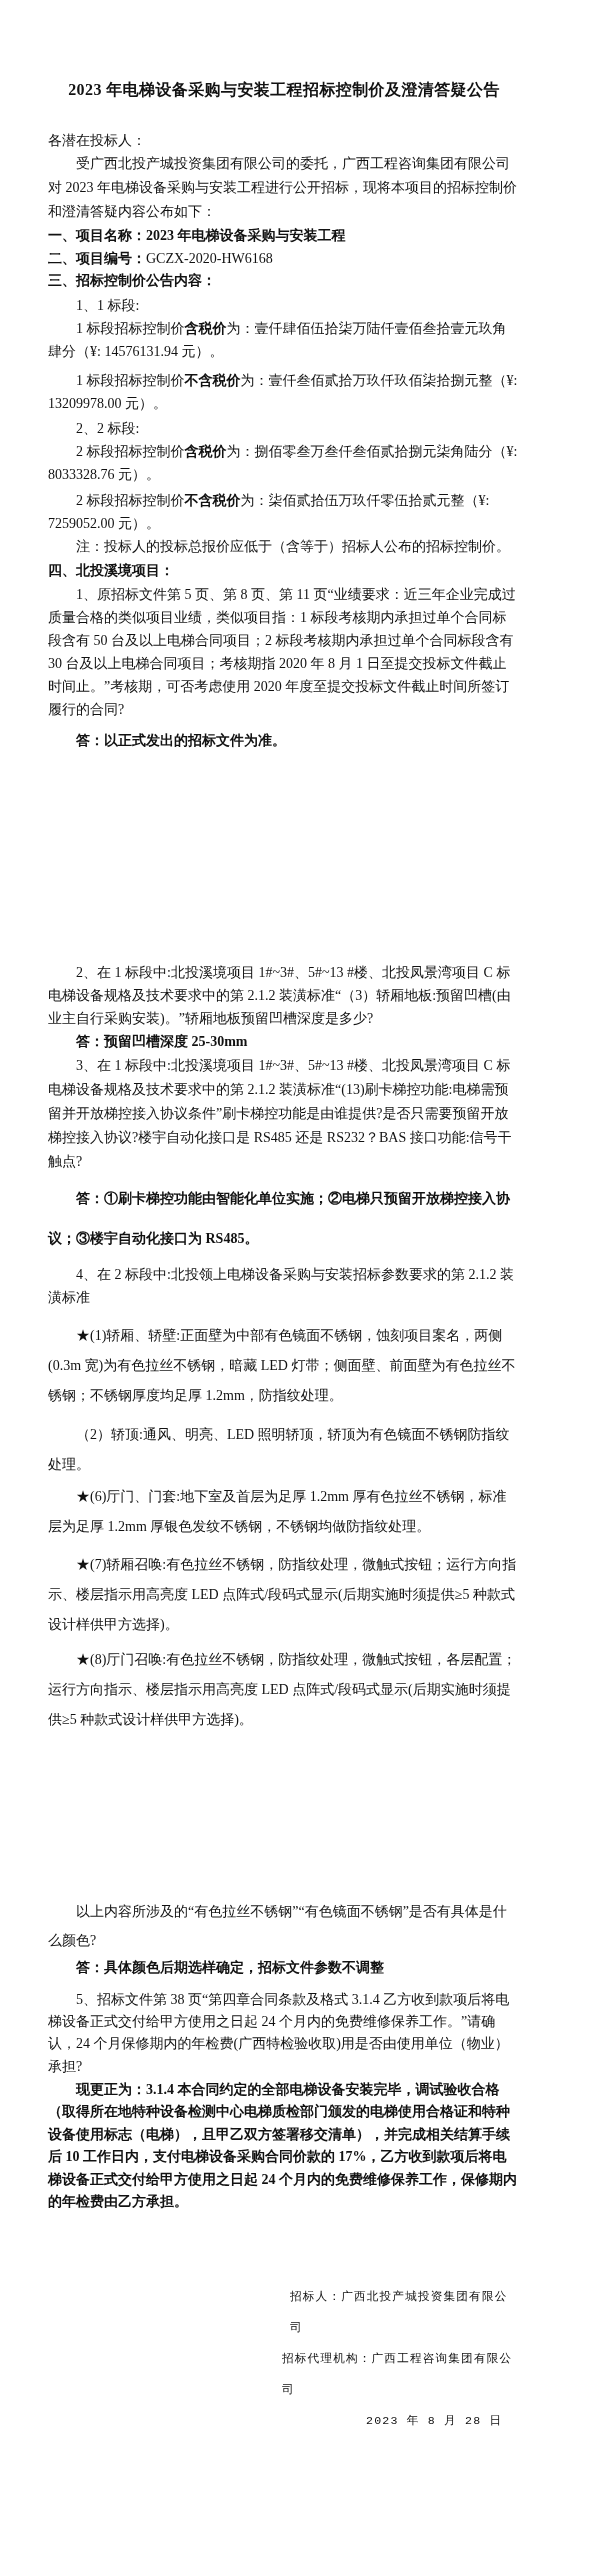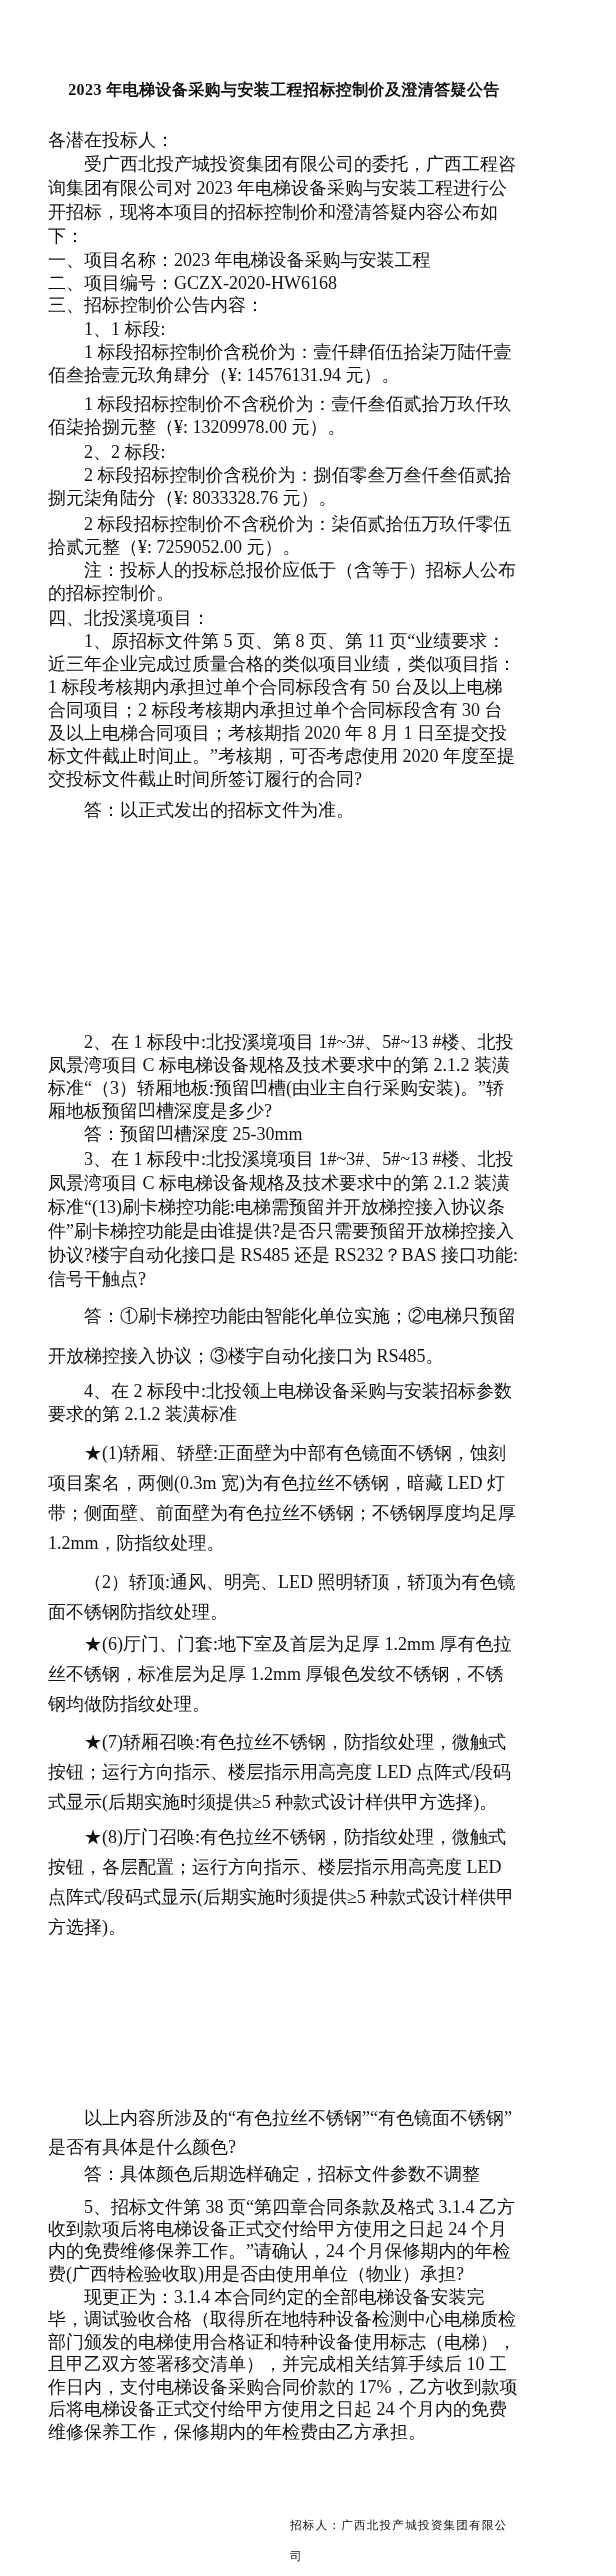--- a/index.html
+++ b/index.html
@@ -8,29 +8,29 @@
     padding:79px 48px 0 48px;
     background:#ffffff;color:#121212;
     font-family:"Liberation Serif","DejaVu Serif",serif;
     overflow:hidden;
   }
   p{margin:0;}
   .title{
     font-size:16px;font-weight:bold;text-align:center;
     line-height:21.6px;letter-spacing:0.4px;
   }
-  .p{font-size:18px;line-height:23px;}
+  .p{font-size:14px;line-height:23px;}
   .lh29{line-height:22.4px}
   .lh31{line-height:24px}
   .lh37{line-height:40px}
   .lh38{line-height:29px}
   .lh39{line-height:30px}
   .ind{text-indent:2em;}
-  .b{font-weight:normal;}
-  .sig p{font-size:11.6px;line-height:31px;letter-spacing:1.2px;}
+  .b{font-weight:bold;}
+  .sig p{font-size:11.6px;line-height:31px;letter-spacing:1.2px;font-family:Liberation Mono, monospace;}
 </style>
 </head>
 <body>
 
 <div class="page">
 
   <p class="title">2023 年电梯设备采购与安装工程招标控制价及澄清答疑公告</p>
 
   <p class="p" style="margin-top:28px">各潜在投标人：</p>
 

